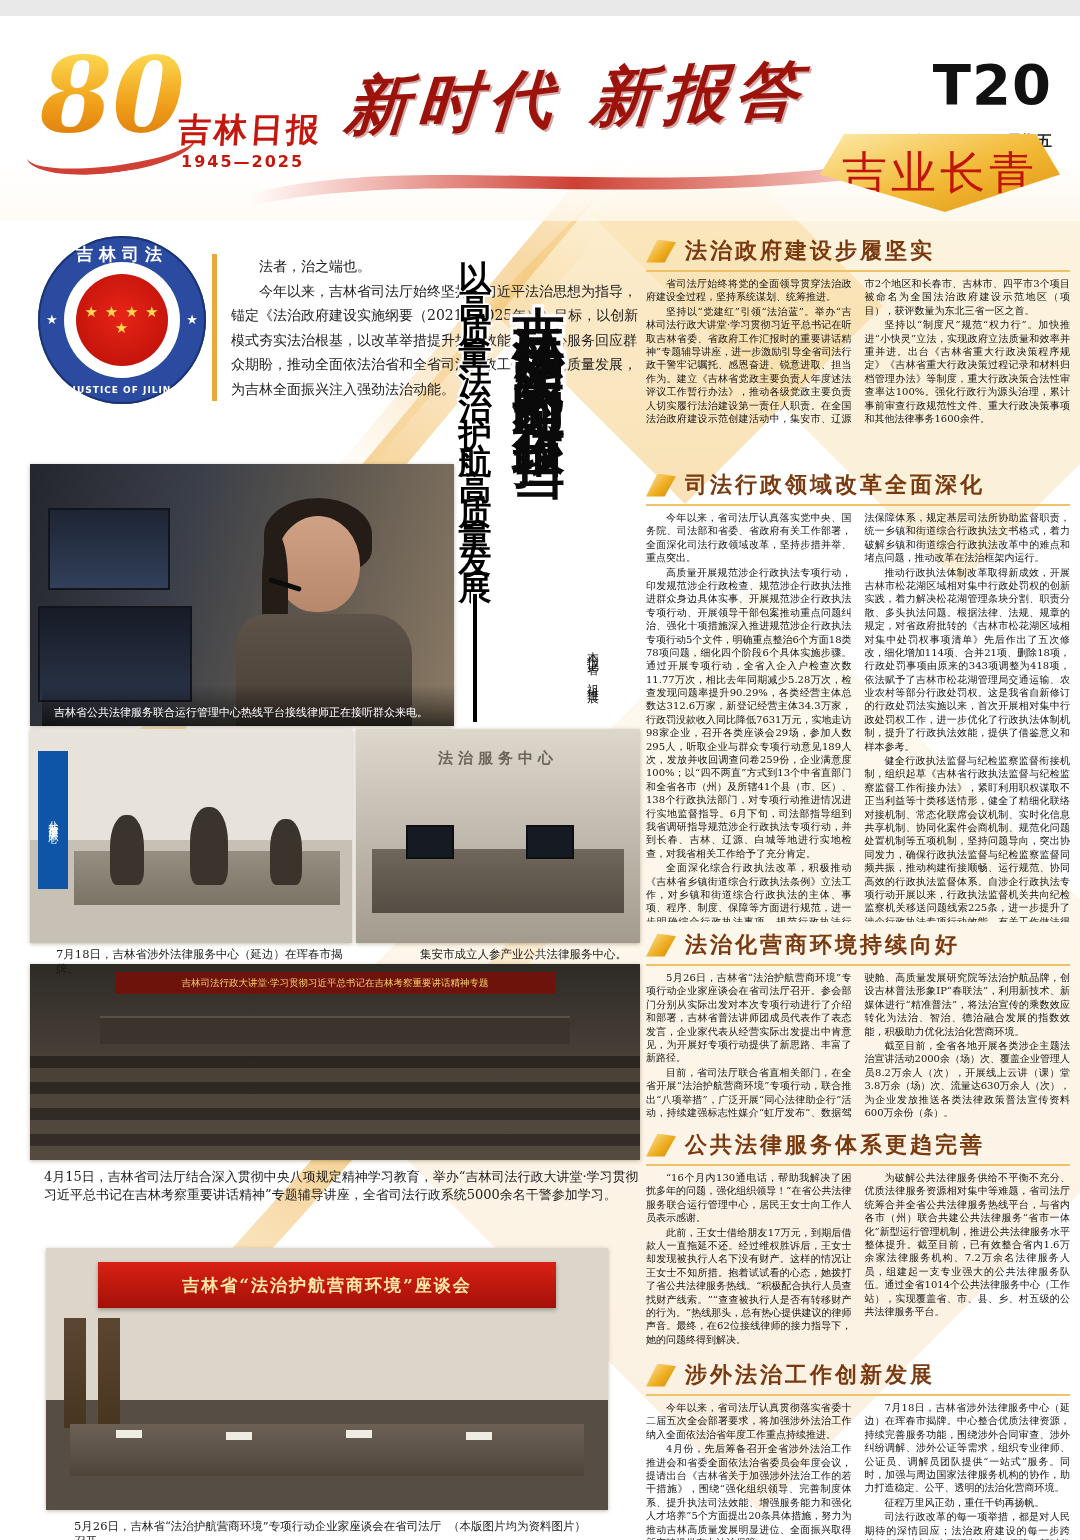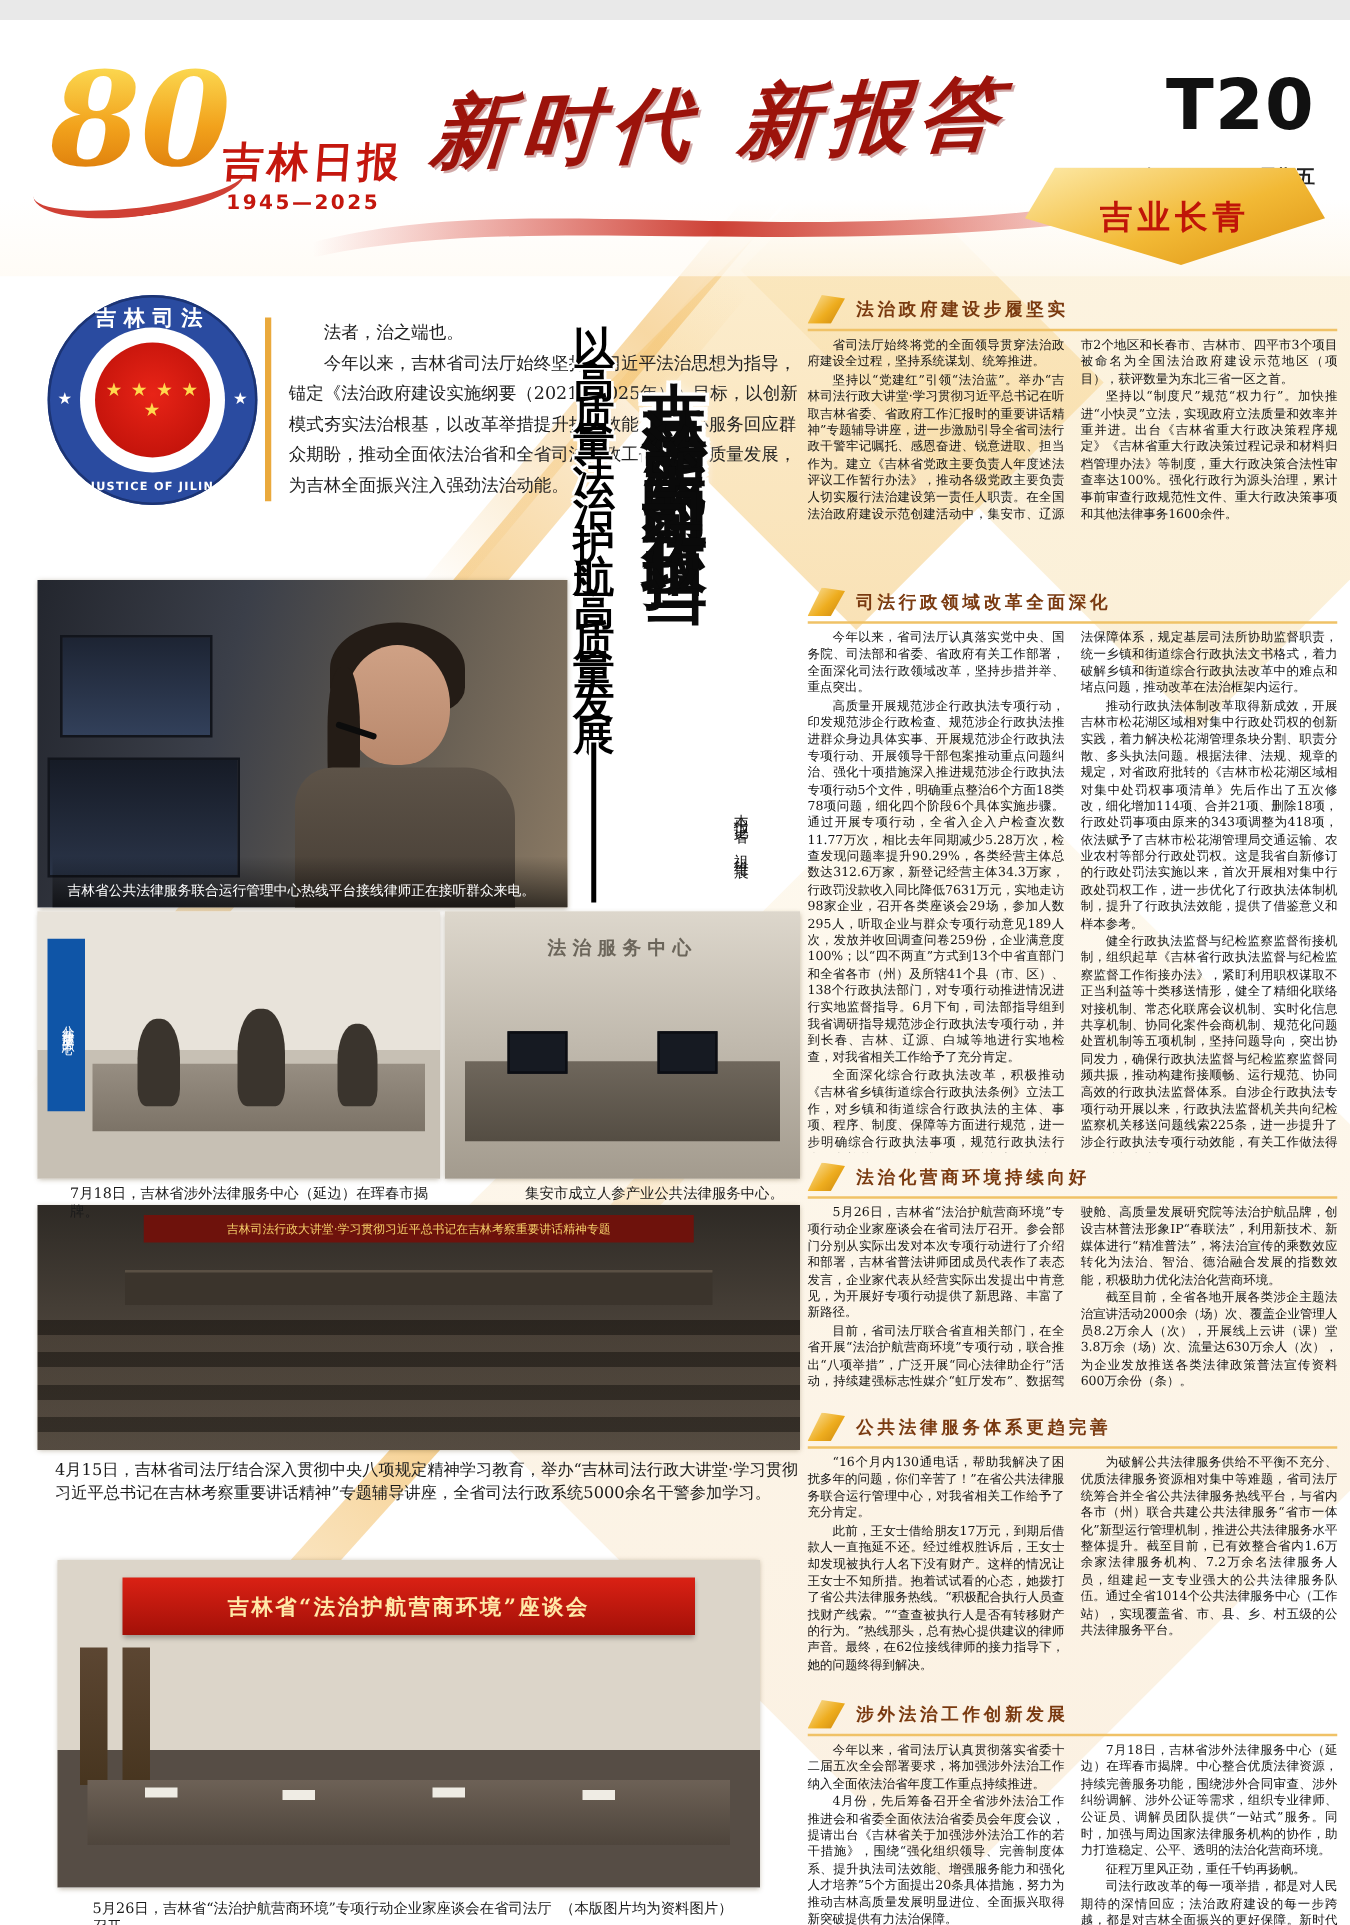--- a/index.html
+++ b/index.html
@@ -29,21 +29,21 @@
   #banner-title{position:absolute;left:345px;top:38px;width:520px;font-family:"DejaVu Serif",serif;
              font-style:italic;font-weight:900;font-size:64px;color:#9c130b;letter-spacing:8px;white-space:nowrap;
              transform:rotate(-2deg) skewX(-6deg);text-shadow:2px 2px 0 rgba(122,10,5,.35);}
   #swoosh-svg{position:absolute;left:250px;top:100px;z-index:-1;}
   #page-no{position:absolute;right:28px;top:36px;font-weight:900;font-size:56px;color:#111;letter-spacing:1px;}
   #date-line{position:absolute;right:28px;top:116px;font-size:15px;font-weight:bold;color:#222;}
   #editor-line{position:absolute;right:60px;top:140px;font-size:14px;font-weight:bold;color:#222;}
   #badge{position:absolute;left:820px;top:118px;width:240px;height:78px;display:flex;align-items:center;justify-content:center;
          background:linear-gradient(160deg,#fdeaa9,#f2b935 55%,#dd9212);
          clip-path:polygon(10% 0,90% 0,100% 52%,52% 100%,0 52%);box-shadow:0 2px 6px rgba(160,110,20,.4);}
-  #badge span{font-weight:700;font-size:26px;color:#c01508;letter-spacing:4px;font-family:"DejaVu Serif",serif;}
+  #badge span{font-weight:400;font-size:45px;color:#c01508;letter-spacing:4px;font-family:"DejaVu Serif",serif;}
   
   #seal{position:absolute;left:38px;top:220px;width:168px;height:168px;border-radius:50%;z-index:3;
         background:radial-gradient(circle at 50% 42%,#2a4ba0 0 100%);box-shadow:0 0 0 2px #1c3474 inset;}
   #seal-inner{position:absolute;left:26px;top:26px;width:116px;height:116px;border-radius:50%;background:#fff;}
   #seal-core{position:absolute;left:38px;top:38px;width:92px;height:92px;border-radius:50%;
         background:radial-gradient(circle at 50% 45%,#e82417,#b80e07);display:flex;align-items:center;justify-content:center;}
   #seal-core .stars{color:#ffd84d;font-size:15px;letter-spacing:1px;text-align:center;line-height:1.1;}
   .seal-top{position:absolute;top:7px;width:100%;text-align:center;color:#fff;font-weight:bold;font-size:17px;letter-spacing:6px;z-index:2;}
   .seal-bottom{position:absolute;bottom:9px;width:100%;text-align:center;color:#fff;font-weight:bold;font-size:9px;letter-spacing:1px;z-index:2;}
   .seal-star{position:absolute;top:76px;color:#fff;font-size:13px;z-index:2;}
@@ -106,21 +106,21 @@
   #cap4{left:44px;top:1152px;width:606px;font-size:13px;line-height:1.35;}
   #cap5{left:74px;top:1503px;width:370px;}
   #footnote{left:448px;top:1503px;width:220px;}
   
   #right-col{position:absolute;left:646px;top:220px;width:424px;height:1320px;z-index:3;}
   .section{overflow:hidden;margin-bottom:8px;}
   #sec1{height:226px;} #sec2{height:452px;} #sec3{height:192px;} #sec4{height:222px;} #sec5{height:188px;}
   .sec-head{display:flex;align-items:center;gap:9px;border-bottom:2px solid #f0c267;padding-bottom:4px;margin-bottom:5px;}
   .ribbon-ic{flex:0 0 auto;width:30px;height:23px;background:linear-gradient(135deg,#fbe7ae,#eead1f 55%,#c9830a);
          clip-path:polygon(0 100%,38% 0,100% 12%,62% 100%);}
-  .sec-title{font-family:"DejaVu Serif",serif;font-weight:800;font-size:14px;color:#7a3a10;letter-spacing:3px;white-space:nowrap;}
+  .sec-title{font-family:"DejaVu Serif",serif;font-weight:800;font-size:22px;color:#7a3a10;letter-spacing:3px;white-space:nowrap;}
   .sec-body{column-count:2;column-gap:13px;text-align:justify;font-family:"DejaVu Serif",serif;
          font-size:10px;line-height:1.34;color:#141414;}
   .sec-body p{margin:0 0 1px;text-indent:2em;}
 </style>
 </head>
 <body>
 
 <div id="page">
 
   <div class="diamond" id="dm1"></div>
@@ -267,21 +267,21 @@
         <p>截至目前，全省各地开展各类涉企主题法治宣讲活动2000余（场）次、覆盖企业管理人员8.2万余人（次），开展线上云讲（课）堂3.8万余（场）次、流量达630万余人（次），为企业发放推送各类法律政策普法宣传资料600万余份（条）。</p>
       </div>
     </div>
 
     <div class="section" id="sec4">
       <div class="sec-head">
         <span class="ribbon-ic"></span>
         <span class="sec-title">公共法律服务体系更趋完善</span>
       </div>
       <div class="sec-body">
-        <p>“16个月内130通电话，帮助我解决了困扰多年的问题，你们辛苦了！”在省公共法律服务联合运行管理中心，对我省相关工作给予了充分肯定。</p>
+        <p>“16个月内130通电话，帮助我解决了困扰多年的问题，强化组织领导！”在省公共法律服务联合运行管理中心，居民王女士向工作人员表示感谢。</p>
         <p>此前，王女士借给朋友17万元，到期后借款人一直拖延不还。经过维权胜诉后，王女士却发现被执行人名下没有财产。这样的情况让王女士不知所措。抱着试试看的心态，她拨打了省公共法律服务热线。“积极配合执行人员查找财产线索。”“查查被执行人是否有转移财产的行为。”热线那头，总有热心提供建议的律师声音。最终，在62位接线律师的接力指导下，她的问题终得到解决。</p>
         <p>为破解公共法律服务供给不平衡不充分、优质法律服务资源相对集中等难题，省司法厅统筹合并全省公共法律服务热线平台，与省内各市（州）联合共建公共法律服务“省市一体化”新型运行管理机制，推进公共法律服务水平整体提升。截至目前，已有效整合省内1.6万余家法律服务机构、7.2万余名法律服务人员，组建起一支专业强大的公共法律服务队伍。通过全省1014个公共法律服务中心（工作站），实现覆盖省、市、县、乡、村五级的公共法律服务平台。</p>
       </div>
     </div>
 
     <div class="section" id="sec5">
       <div class="sec-head">
         <span class="ribbon-ic"></span>
         <span class="sec-title">涉外法治工作创新发展</span>
       </div>

